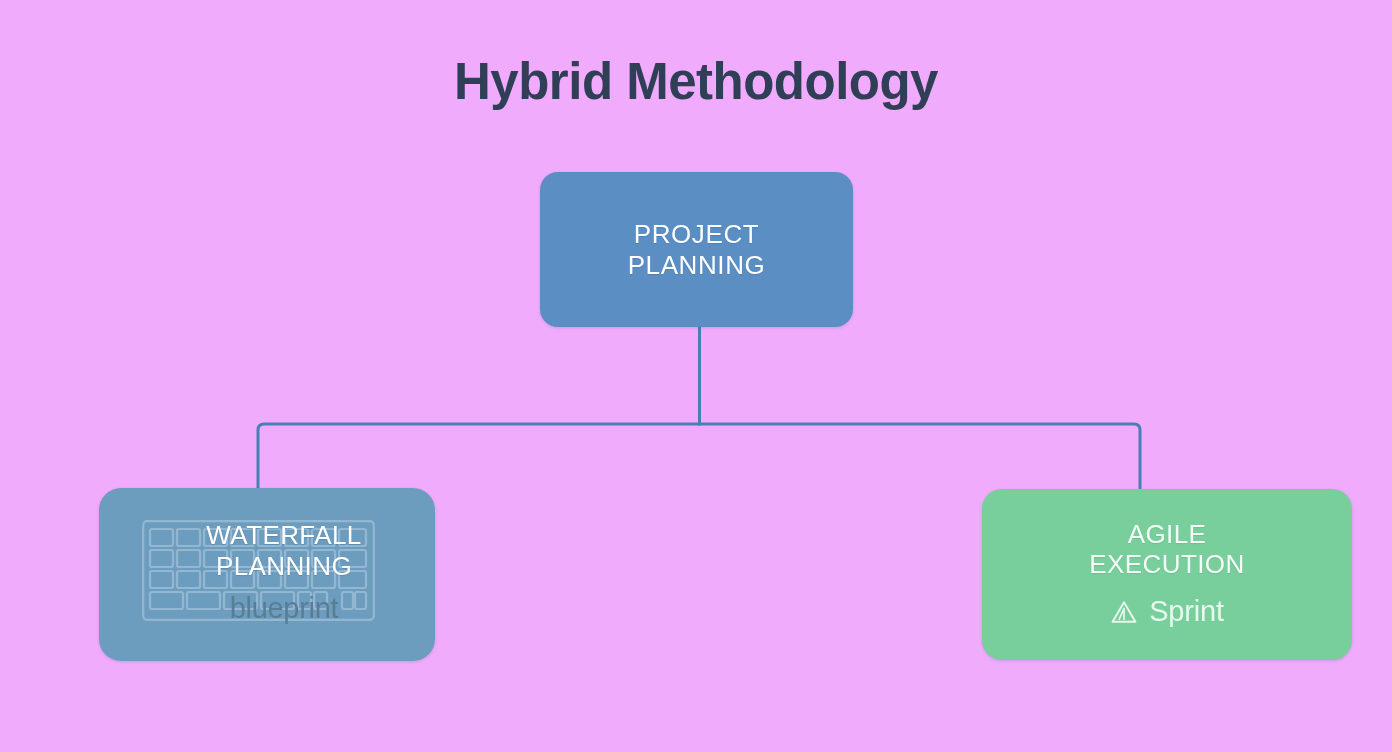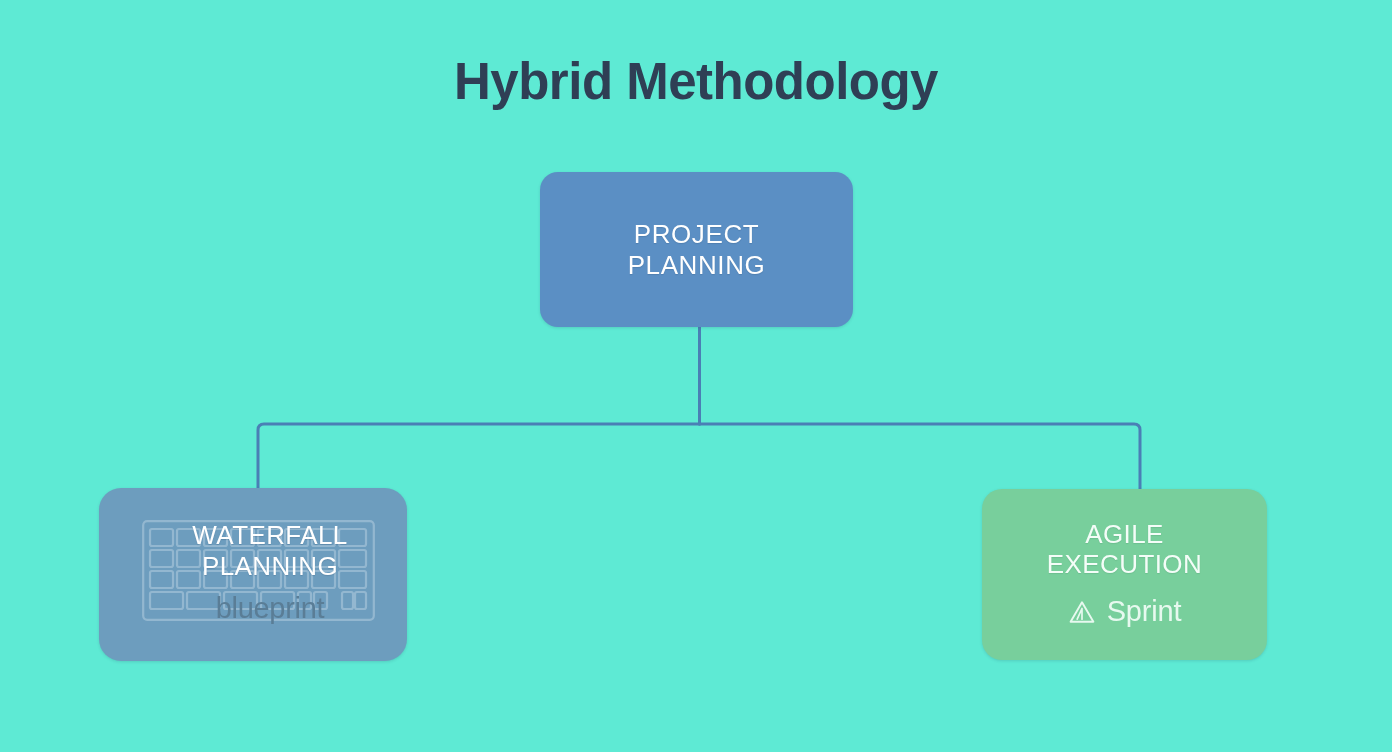--- a/index.html
+++ b/index.html
@@ -14,21 +14,21 @@
   body {
     background: #ffffff;
     font-family: "Liberation Sans", "DejaVu Sans", sans-serif;
     position: relative;
   }
 
   #diagram-canvas {
     position: relative;
     width: 1392px;
     height: 752px;
-    background: #5eead4;
+    background: #f0abfc;
   }
 
   
   #chart-title {
     position: absolute;
     left: 0;
     top: 54px;
     width: 1392px;
     text-align: center;
     font-size: 51px;
@@ -83,21 +83,21 @@
   }
   #node-project-planning .node-title {
     font-size: 26px;
     letter-spacing: 0.6px;
   }
 
   
   #node-waterfall-planning {
     left: 99px;
     top: 488px;
-    width: 308px;
+    width: 336px;
     height: 173px;
     background: #6d9dbe;
     border-radius: 22px;
     padding-left: 34px;
   }
   #node-waterfall-planning .node-title {
     font-size: 26px;
     letter-spacing: 0.4px;
     margin-top: -6px;
   }
@@ -120,21 +120,21 @@
     width: 233px;
     height: 101px;
     z-index: 1;
     opacity: 0.35;
   }
 
   
   #node-agile-execution {
     left: 982px;
     top: 489px;
-    width: 285px;
+    width: 370px;
     height: 171px;
     background: #78cf9c;
     border-radius: 20px;
   }
   #node-agile-execution .node-title {
     font-size: 26px;
     letter-spacing: 0.4px;
     margin-top: -4px;
     color: #f4fdf8;
     text-shadow: 0 1px 1px rgba(40,100,70,0.14);

